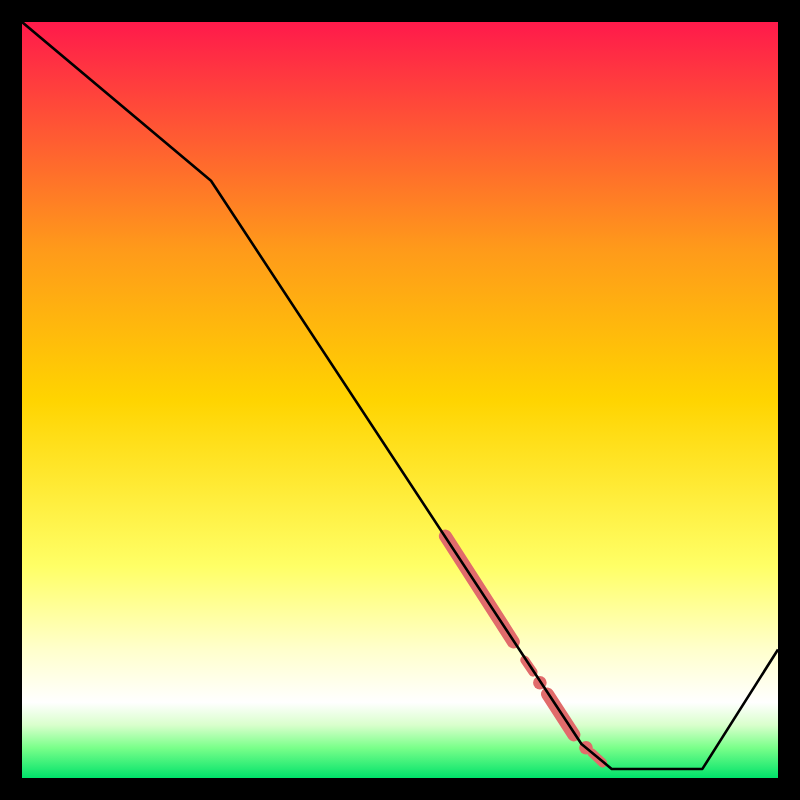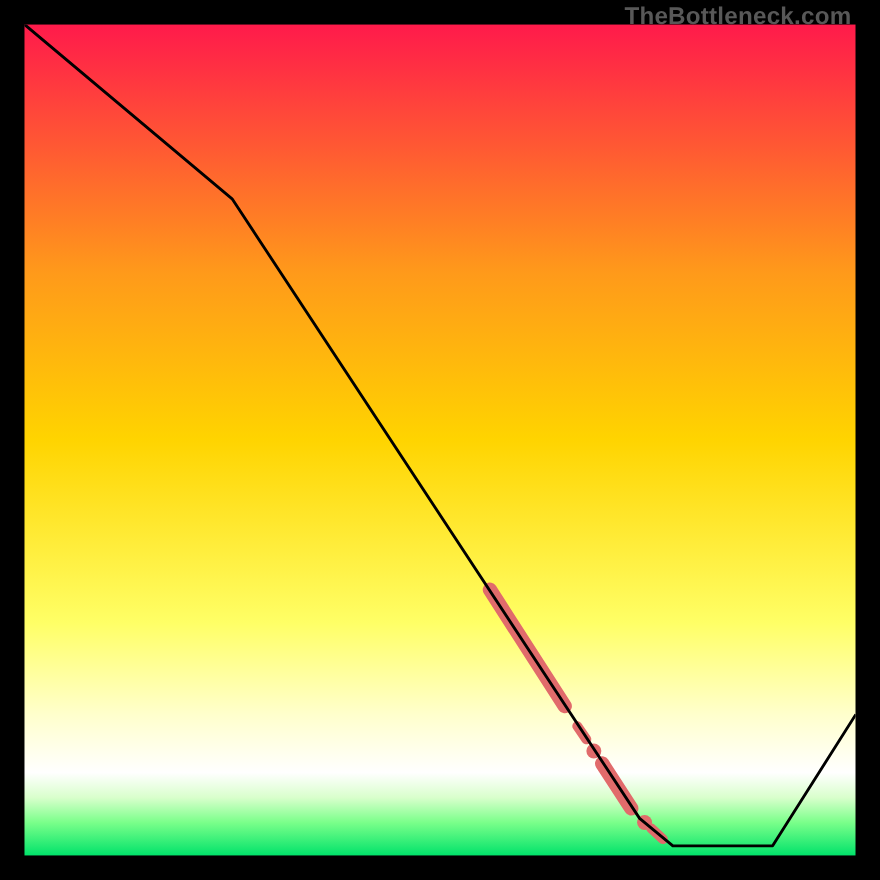--- a/index.html
+++ b/index.html
@@ -63,14 +63,13 @@
           <line x1="66.50" y1="84.40" x2="67.60" y2="86.00" stroke="#e16b6b" stroke-linecap="round" vector-effect="non-scaling-stroke" style="stroke-width: 9px;"></line>
           <line x1="69.50" y1="88.90" x2="73.00" y2="94.30" stroke="#e16b6b" stroke-linecap="round" vector-effect="non-scaling-stroke" style="stroke-width: 13px;"></line>
           <line x1="75.40" y1="96.70" x2="76.80" y2="98.00" stroke="#e16b6b" stroke-linecap="round" vector-effect="non-scaling-stroke" style="stroke-width: 9px;"></line>
           <circle cx="68.50" cy="87.40" r="0.9" fill="#e16b6b"></circle>
           <circle cx="74.60" cy="96.00" r="0.9" fill="#e16b6b"></circle>
         </g>
       <path id="curve" fill="none" d="M0.00 0.00 L25.00 21.00 L74.00 95.50 L78.00 98.80 L90.00 98.80 L100.00 83.00" stroke="#000000" stroke-width="0.35" stroke-linejoin="round" vector-effect="non-scaling-stroke" style="stroke-width: 2.6px;"></path>
     </svg>
   </div>
 
-  <div class="watermark">TheBottleneck.com</div>
 </div>
 
 </body></html>

